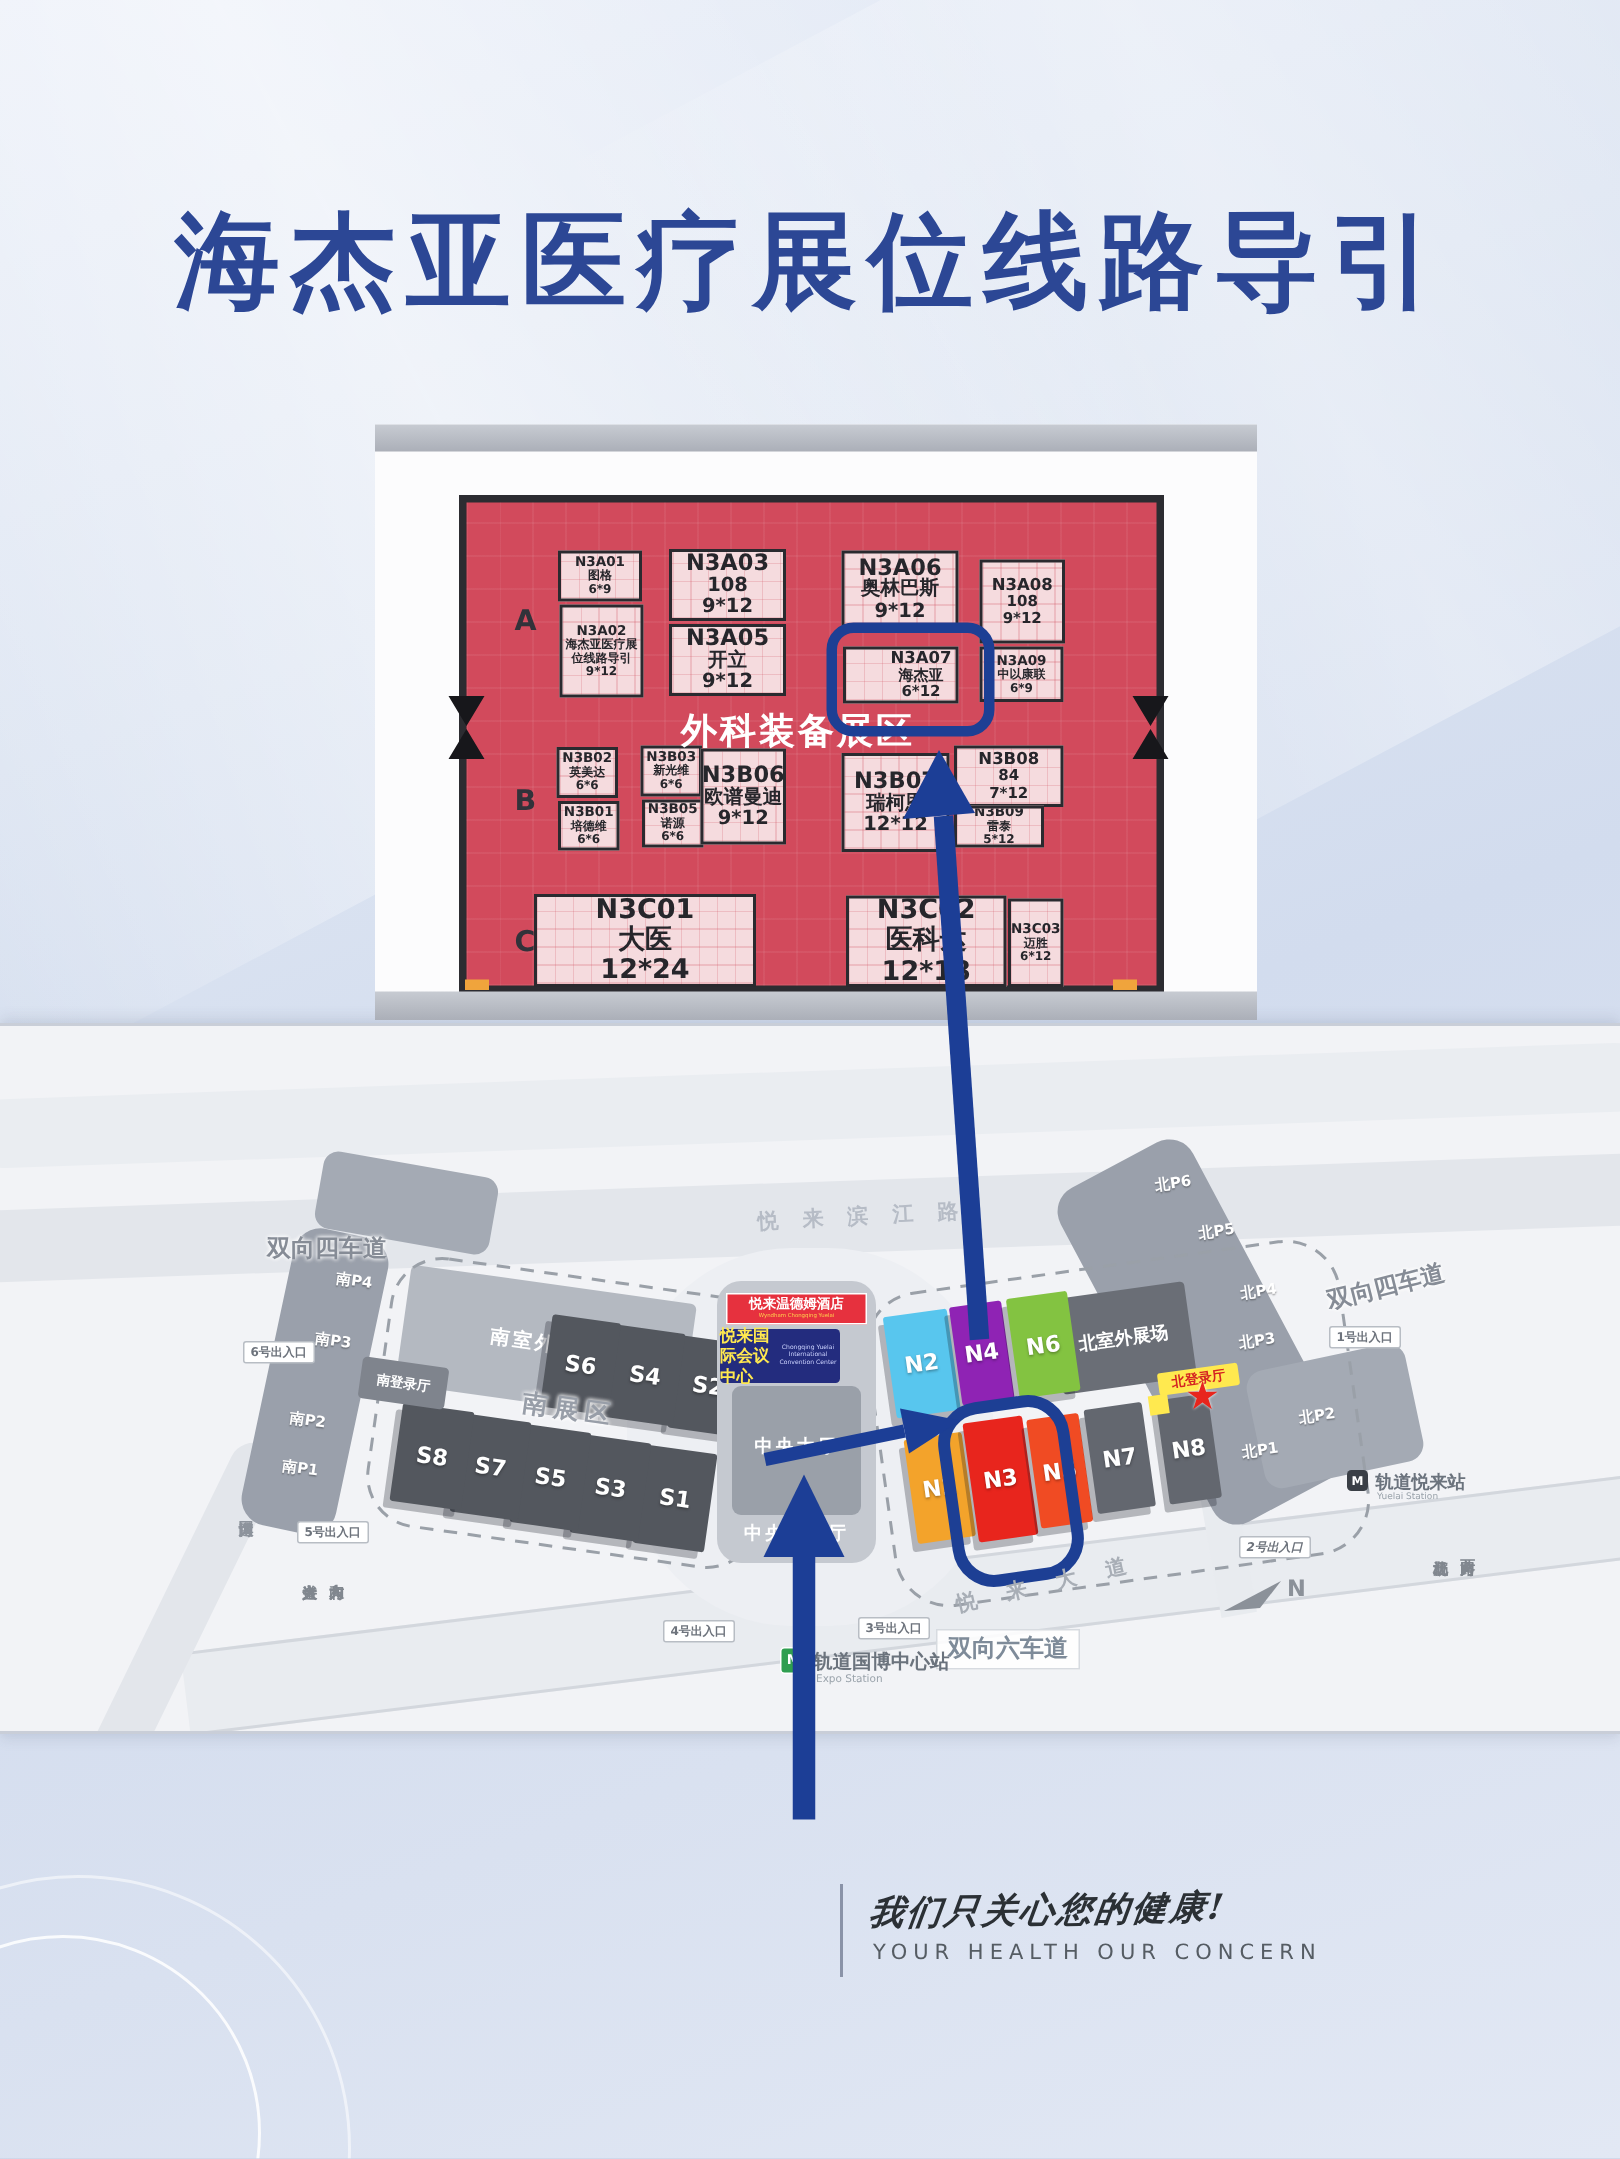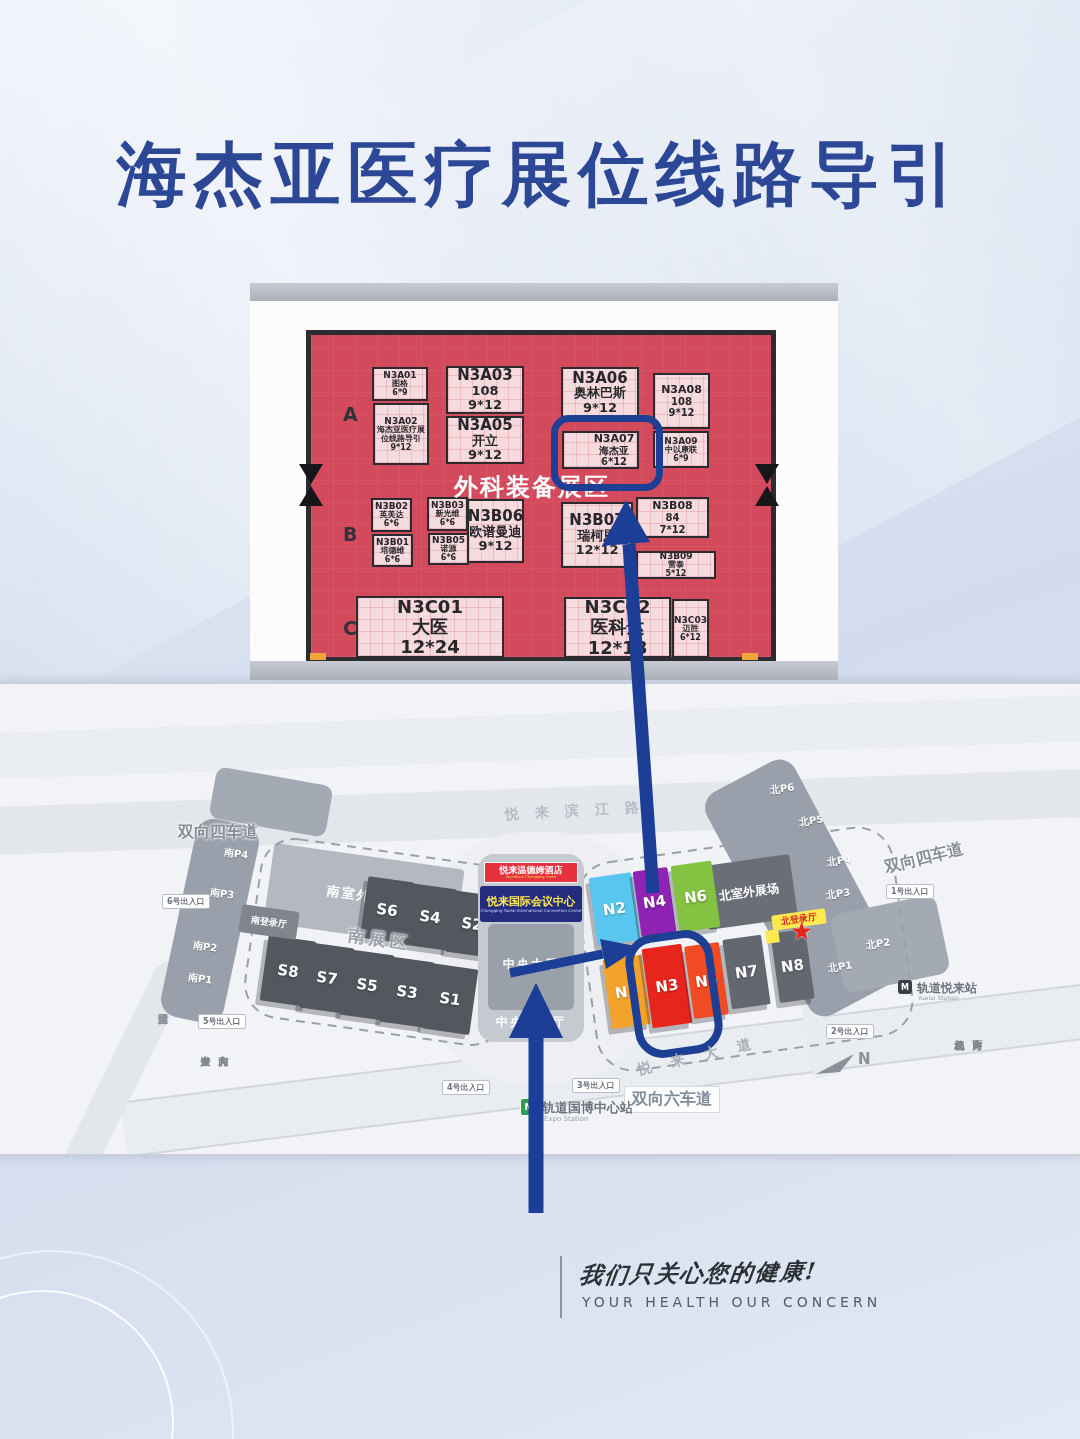--- a/index.html
+++ b/index.html
@@ -81,22 +81,22 @@
   .nreg-tag{position:absolute;left:772px;top:228px;width:54px;height:15px;background:#ffe94f;transform:rotate(-8deg);
     color:#d42222;font-size:9px;font-weight:bold;display:flex;align-items:center;justify-content:center;z-index:6;border-radius:2px;}
   .nreg-sq{position:absolute;left:766px;top:246px;width:13px;height:13px;background:#ffe94f;transform:rotate(-8deg);z-index:6;}
   .star{position:absolute;left:790px;top:232px;font-size:26px;color:#e8251d;z-index:7;text-shadow:0 0 2px #fff;}
   .central{position:absolute;left:478px;top:170px;width:106px;height:188px;background:#c5c9d0;border-radius:16px;z-index:5;}
   .central .inner{position:absolute;left:10px;top:70px;width:86px;height:86px;background:#9aa0a9;border-radius:6px;}
   .banner-hotel{position:absolute;left:6px;top:8px;width:94px;height:21px;background:#e6313e;border:1px solid #fff;
     box-sizing:border-box;display:flex;flex-direction:column;align-items:center;justify-content:center;line-height:1;}
   .banner-hotel .cn{color:#fff;font-size:9px;font-weight:bold;}
   .banner-hotel .en{color:#ffd34d;font-size:4px;transform:scale(.9);}
-  .banner-conv{position:absolute;left:2px;top:32px;width:102px;height:36px;background:#232c7e;border-radius:3px;
-    display:flex;flex-direction:column;align-items:center;justify-content:center;line-height:1.2;}
+  .banner-conv{position:absolute;left:2px;top:32px;width:80px;height:36px;background:#232c7e;border-radius:3px;
+    display:flex;flex-direction:row;align-items:center;justify-content:center;line-height:1.2;}
   .banner-conv .cn{color:#ffe94f;font-size:11px;font-weight:bold;}
   .banner-conv .en{color:#cdd4ff;font-size:4.5px;text-align:center;transform:scale(.9);width:130%;}
   .central .hall-label{position:absolute;left:10px;top:102px;width:86px;text-align:center;color:#fff;
     font-size:12px;font-weight:bold;letter-spacing:2px;}
   .central .reg-label{position:absolute;left:0;top:160px;width:106px;text-align:center;color:#fff;
     font-size:12px;font-weight:bold;letter-spacing:2px;}
   .map-label{position:absolute;font-weight:bold;color:#868c96;z-index:7;}
   .lbl-riverside{left:505px;top:118px;font-size:14px;letter-spacing:16px;color:#b6bcc6;transform:rotate(-3deg);}
   .lbl-road-left{left:178px;top:138px;font-size:16px;text-shadow:0 0 3px #fff,0 0 3px #fff;}
   .lbl-road-right{left:884px;top:164px;font-size:16px;transform:rotate(-14deg);text-shadow:0 0 3px #fff,0 0 3px #fff;}
@@ -221,21 +221,21 @@
         <div class="booth lg" style="left: 250px; top: 167px; width: 72px; height: 66px;">
           <span class="b-id">N3B07</span>
           <span class="b-name">瑞柯恩</span>
           <span class="b-size">12*12</span>
         </div>
         <div class="booth md" style="left: 325px; top: 162px; width: 73px; height: 41px; text-align: right;">
           <span class="b-id">N3B08</span>
           <span class="b-name">84</span>
           <span class="b-size">7*12</span>
         </div>
-        <div class="booth sm" style="left: 325px; top: 216px; width: 80px; height: 28px;">
+        <div class="booth sm" style="left: 325px; top: 202px; width: 60px; height: 28px;">
           <span class="b-id">N3B09</span>
           <span class="b-name">雷泰</span>
           <span class="b-size">5*12</span>
         </div>
         <div class="booth xl" style="left: 45px; top: 261px; width: 148px; height: 62px;">
           <span class="b-id">N3C01</span>
           <span class="b-name">大医</span>
           <span class="b-size">12*24</span>
         </div>
         <div class="booth xl" style="left: 253px; top: 262px; width: 107px; height: 61px;">
@@ -390,21 +390,21 @@
       <span class="pklabel" style="left: 193px; top: 256px; transform: rotate(8deg);">南P2</span>
       <span class="pklabel" style="left: 210px; top: 203px; transform: rotate(8deg);">南P3</span>
       <span class="pklabel" style="left: 224px; top: 163px; transform: rotate(8deg);">南P4</span>
       <span class="pklabel" style="left: 828px; top: 276px; transform: rotate(-8deg);">北P1</span>
       <span class="pklabel" style="left: 866px; top: 253px; transform: rotate(-8deg);">北P2</span>
       <span class="pklabel" style="left: 826px; top: 203px; transform: rotate(-8deg);">北P3</span>
       <span class="pklabel" style="left: 827px; top: 170px; transform: rotate(-8deg);">北P4</span>
       <span class="pklabel" style="left: 799px; top: 130px; transform: rotate(-8deg);">北P5</span>
       <span class="pklabel" style="left: 770px; top: 98px; transform: rotate(-8deg);">北P6</span>
       <span class="gate" style="left: 886px; top: 200px;">1号出入口</span>
-      <span class="gate" style="left: 826px; top: 340px;">2号出入口</span>
+      <span class="gate" style="left: 826px; top: 340px; font-style: italic;">2号出入口</span>
       <span class="gate" style="left: 572px; top: 394px;">3号出入口</span>
       <span class="gate" style="left: 442px; top: 396px;">4号出入口</span>
       <span class="gate" style="left: 198px; top: 330px;">5号出入口</span>
       <span class="gate" style="left: 162px; top: 210px;">6号出入口</span>
     </section>
 
   <svg class="arrows" width="1080" height="1439">
     <line x1="653" y1="893" x2="629" y2="544" stroke="#1c3e96" stroke-width="13"></line>
     <polygon points="626,500 650,542 602,546" fill="#1c3e96"></polygon>
     <line x1="510" y1="973" x2="603" y2="954" stroke="#1c3e96" stroke-width="9"></line>

